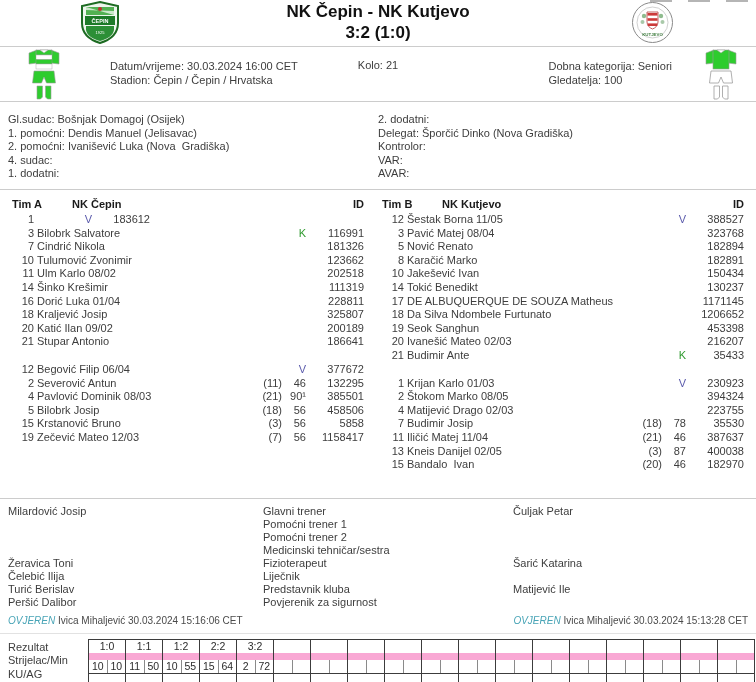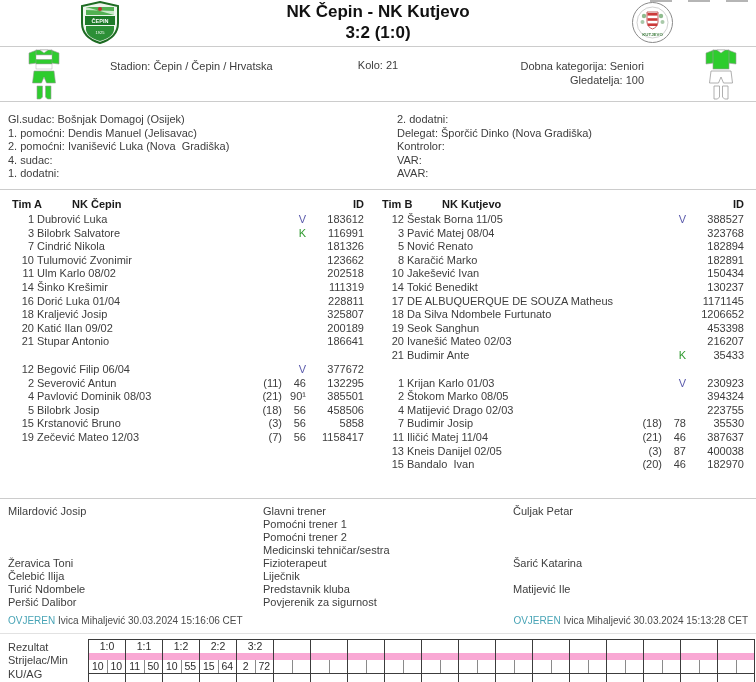--- a/index.html
+++ b/index.html
@@ -13,23 +13,23 @@
   .crest-home{position:absolute;left:80px;top:1px;}
   .crest-away{position:absolute;left:631px;top:1px;}
   .artifact{position:absolute;top:0;right:8px;display:flex;gap:16px;}
   .artifact i{display:block;width:22px;height:2px;background:#b5b5b5;}
   
   .info{position:relative;height:54px;border-bottom:1px solid #ccc;}
   .kit-home{position:absolute;left:27px;top:2px;}
   .kit-away{position:absolute;left:704px;top:2px;}
   .info-left{position:absolute;left:110px;top:12px;line-height:14px;}
   .info-center{position:absolute;left:0;right:0;top:12px;text-align:center;}
-  .info-right{position:absolute;right:112px;top:12px;text-align:right;line-height:14px;}
+  .info-right{position:absolute;right:84px;top:12px;text-align:left;line-height:14px;}
   
-  .officials{display:flex;padding:11px 8px 8px;border-bottom:1px solid #ccc;line-height:13.5px;gap:19px;}
+  .officials{display:flex;padding:11px 8px 8px;border-bottom:1px solid #ccc;line-height:13.5px;}
   .officials .col-l{width:370px;}
   .officials .col-r{flex:1;}
   .officials div span{white-space:pre;}
   
   .lineups{display:flex;padding:8px 12px 26px;border-bottom:1px solid #ccc;}
   .team-col{display:block;}
   .team-a{width:352px;}
   .team-gap{width:18px;}
   .team-b{flex:1;}
   .prow{display:flex;line-height:13.6px;height:13.6px;}
@@ -42,21 +42,21 @@
   .pid{width:56px;text-align:right;}
   .subs-block{margin-top:14px;}
   
   .staff{padding:6px 8px 2px;line-height:13px;}
   .staff-row{display:flex;}
   .staff-home{width:255px;}
   .staff-role{width:250px;}
   .staff-away{flex:1;}
   
   .cert{display:flex;justify-content:space-between;padding:4px 8px 0;font-size:10px;color:#4a4a4a;}
-  .ovjeren{font-weight:normal;}
+  .ovjeren{font-weight:normal;font-style:italic;}
   .hr-faint{border:none;border-top:1px solid #e2e2e2;margin:7px 0 0;}
   
   .result{position:relative;height:56px;margin-top:5px;}
   .result-labels{position:absolute;left:8px;top:2px;line-height:13.5px;}
   .result-table{position:absolute;left:88px;top:0;display:flex;border:1px solid #3c3c3c;background:#fff;}
   .rgroup{width:36px;border-right:1px solid #3c3c3c;display:flex;flex-direction:column;}
   .rgroup:last-child{border-right:none;}
   .rg-r1{height:13px;border-bottom:7px solid #f9a8d4;text-align:center;font-size:10.5px;line-height:13px;color:#2c2c2c;}
   .rg-r2{height:13px;border-bottom:1px solid #3c3c3c;display:flex;}
   .rg-r2 span{flex:1;text-align:center;font-size:10.5px;line-height:13px;color:#2c2c2c;}
@@ -114,20 +114,21 @@
       <rect x="9" y="6" width="16" height="4.5" fill="#ffffff" stroke="#9c9c9c" stroke-width="0.4"></rect>
       <rect x="9" y="10.5" width="16" height="4.5" fill="var(--kit-green)" stroke="#9c9c9c" stroke-width="0.4"></rect>
       <rect x="9" y="15" width="16" height="5" fill="#ffffff" stroke="#9c9c9c" stroke-width="0.4"></rect>
       <path d="M13,1 h8 l-4,3 Z" fill="#ffffff" stroke="#9c9c9c" stroke-width="0.5"></path>
       <path d="M7,22 h20 l1.5,12 h-9 l-2.5,-6 l-2.5,6 h-9 Z" fill="var(--kit-green)" stroke="#9c9c9c" stroke-width="0.6"></path>
       <path d="M10,37 h5.5 v11 l-2,2 h-3.5 Z" fill="var(--kit-green)" stroke="#9c9c9c" stroke-width="0.6"></path>
       <path d="M18.5,37 h5.5 v13 h-3.5 l-2,-2 Z" fill="var(--kit-green)" stroke="#9c9c9c" stroke-width="0.6"></path>
     </svg>
   </span>
   <div class="info-left">
+    <div>Datum/vrijeme: 30.03.2024 16:00 CET</div>
     <div>Stadion: Čepin / Čepin / Hrvatska</div>
   </div>
   <div class="info-center">Kolo: 21</div>
   <div class="info-right">
     <div>Dobna kategorija: Seniori</div>
     <div>Gledatelja: 100</div>
   </div>
   <span class="kit-away">
     <svg width="34" height="52" viewBox="0 0 34 52">
       <path d="M2,4 L10,1 L10,14 L2,15 Z" fill="var(--kit-green)" stroke="#9c9c9c" stroke-width="0.6"></path>
@@ -160,21 +161,20 @@
 
 <div class="lineups">
   <div class="team-col team-a">
       <div class="prow phead">
         <span class="plabel">Tim A</span>
         <span class="pname">NK Čepin</span>
         <span class="pid">ID</span>
       </div>
       <div class="prow">
         <span class="pnum">1</span>
-        <span class="pname">Dubrović Luka</span>
         <span class="psub"></span>
         <span class="pmin" style="color: rgb(90, 90, 171);">V</span>
         <span class="pid">183612</span>
       </div>
       <div class="prow">
         <span class="pnum">3</span>
         <span class="pname">Bilobrk Salvatore</span>
         <span class="psub"></span>
         <span class="pmin" style="color: rgb(47, 154, 47);">K</span>
         <span class="pid">116991</span>
@@ -443,21 +443,21 @@
       <span class="staff-home">Žeravica Toni</span>
       <span class="staff-role">Fizioterapeut</span>
       <span class="staff-away">Šarić Katarina</span>
     </div>
     <div class="staff-row">
       <span class="staff-home">Čelebić Ilija</span>
       <span class="staff-role">Liječnik</span>
       <span class="staff-away"></span>
     </div>
     <div class="staff-row">
-      <span class="staff-home">Turić Ndombele</span>
+      <span class="staff-home">Turić Berislav</span>
       <span class="staff-role">Predstavnik kluba</span>
       <span class="staff-away">Matijević Ile</span>
     </div>
     <div class="staff-row">
       <span class="staff-home">Peršić Dalibor</span>
       <span class="staff-role">Povjerenik za sigurnost</span>
       <span class="staff-away"></span>
     </div>
   </div>
 

